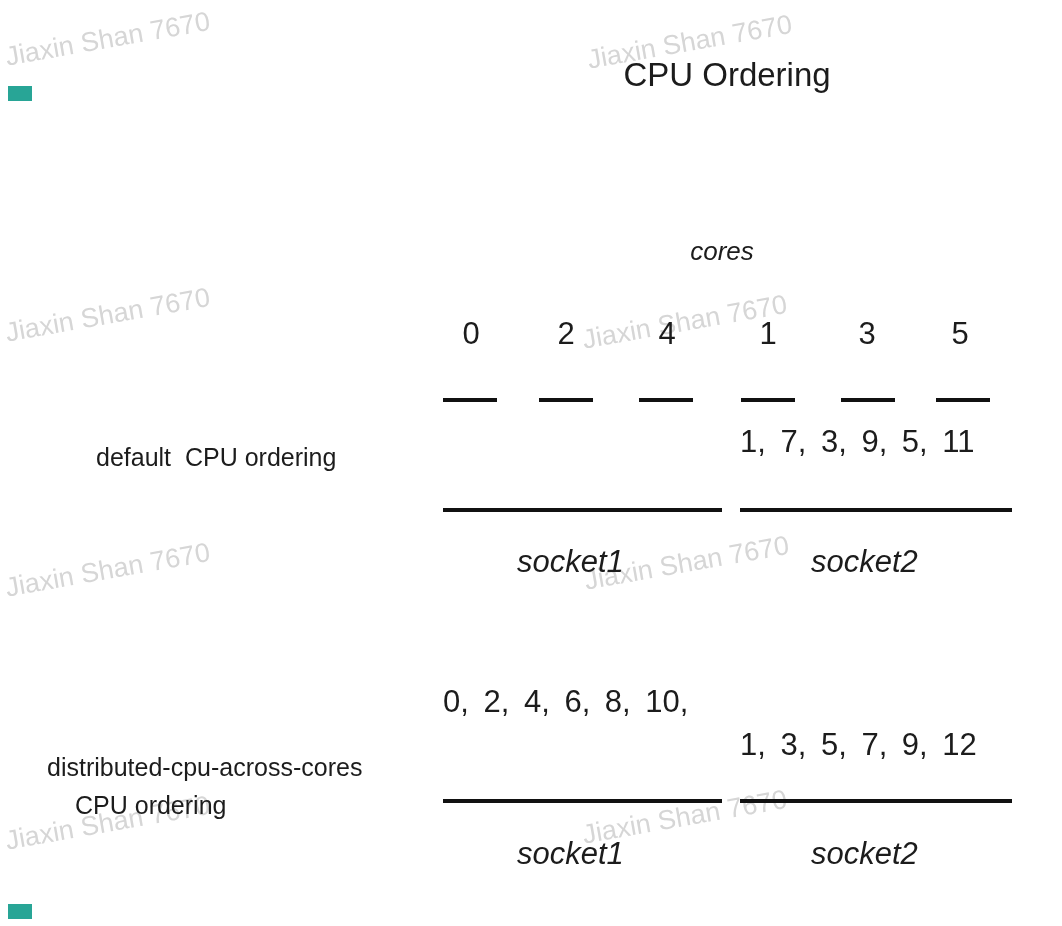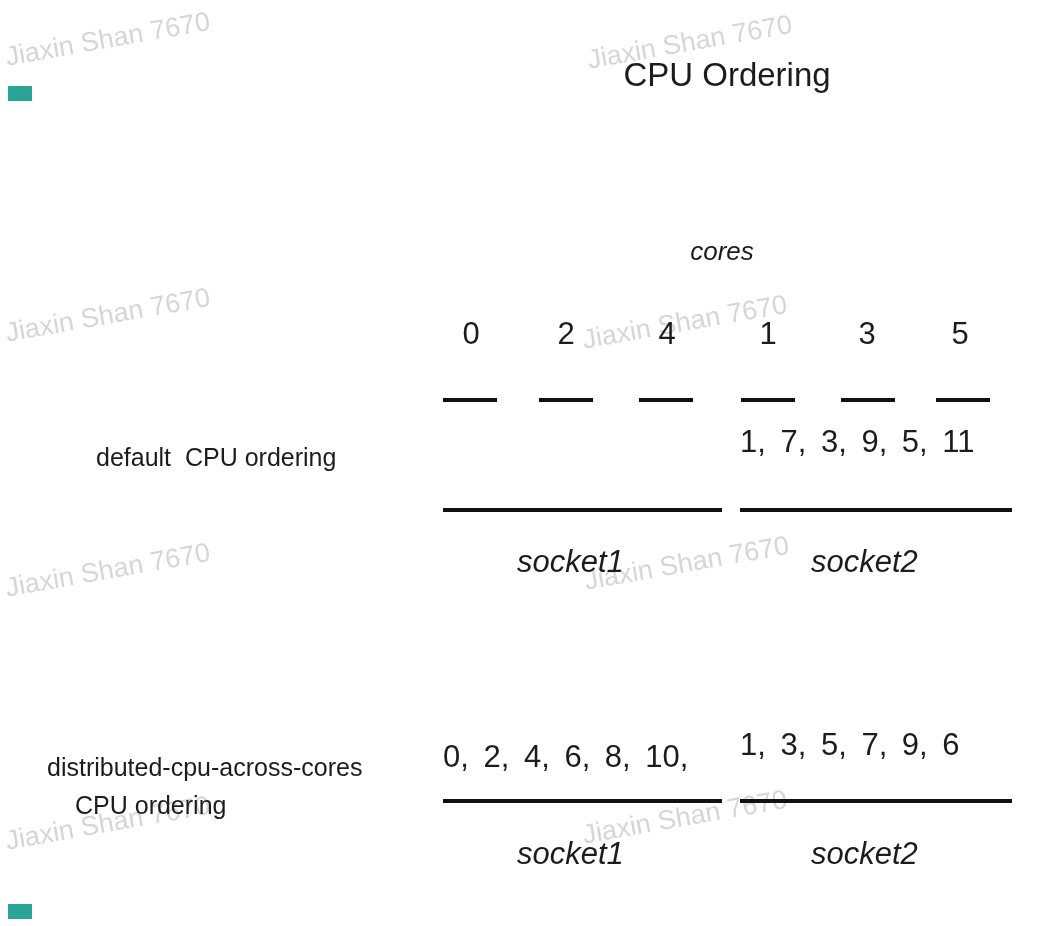--- a/index.html
+++ b/index.html
@@ -123,20 +123,20 @@
 
   <div class="row-label" style="left:96px; top:407px;margin-top:36px;">default  CPU ordering</div>
   <div class="seq" style="left:740px; top:424px;">1, 7, 3, 9, 5, 11</div>
   <div class="rule" style="left:443px; top:508px; width:279px;"></div>
   <div class="rule" style="left:740px; top:508px; width:272px;"></div>
   <div class="socket-label" style="left:517px; top:544px;">socket1</div>
   <div class="socket-label" style="left:811px; top:544px;">socket2</div>
 
   <div class="row-label" style="left:47px; top:753px;">distributed-cpu-across-cores</div>
   <div class="row-label" style="left:75px; top:791px;">CPU ordering</div>
-  <div class="seq" style="left:443px; top:739px;">0, 2, 4, 6, 8, 10,</div>
-  <div class="seq" style="left:740px; top:727px;">1, 3, 5, 7, 9, 6</div>
+  <div class="seq" style="left:443px; top:684px;">0, 2, 4, 6, 8, 10,</div>
+  <div class="seq" style="left:740px; top:727px;">1, 3, 5, 7, 9, 12</div>
   <div class="rule" style="left:443px; top:799px; width:279px;"></div>
   <div class="rule" style="left:740px; top:799px; width:272px;"></div>
   <div class="socket-label" style="left:517px; top:836px;">socket1</div>
   <div class="socket-label" style="left:811px; top:836px;">socket2</div>
 
 </div>
 
 </body></html>

